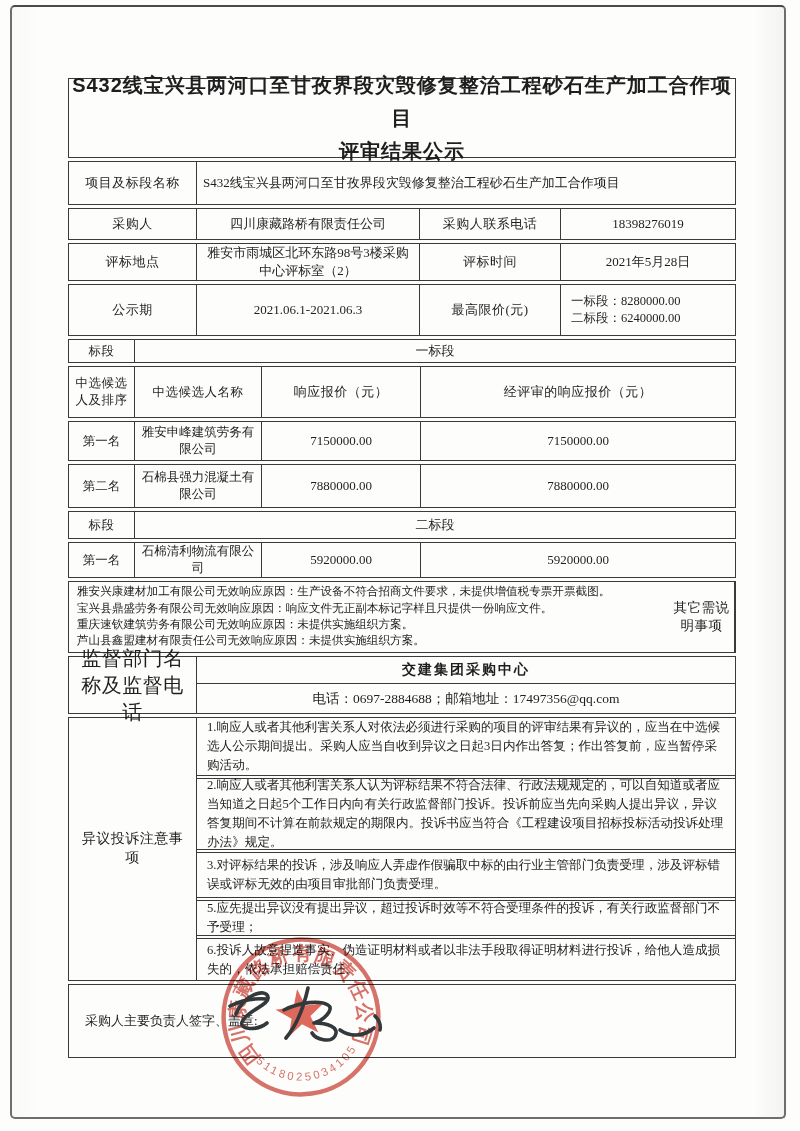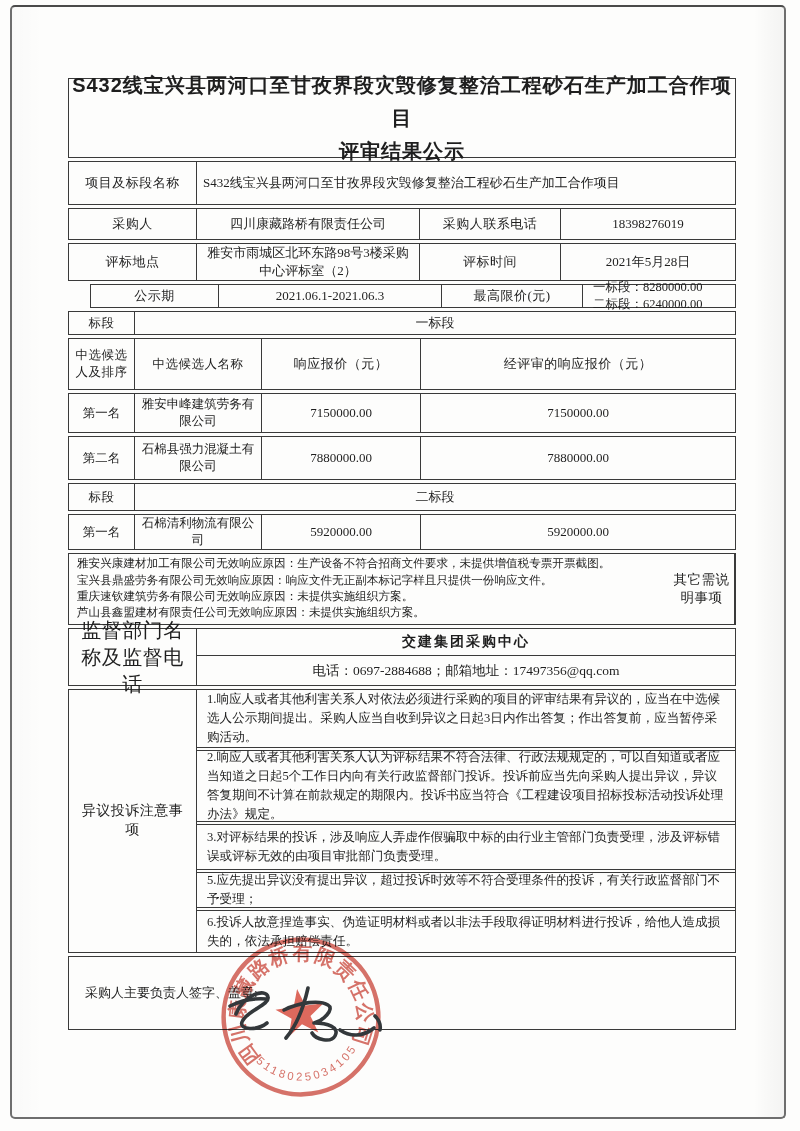--- a/index.html
+++ b/index.html
@@ -31,21 +31,21 @@
   .w-l2{width:141px;}
   .c-rank{width:66px;padding:2px 2px;font-size:12.5px;}
   .c-name{width:127px;font-size:12.5px;}
   .c-price{width:159px;}
   .title-band{height:80px;flex-direction:column;justify-content:center;align-items:center;
     font-family:"Liberation Sans","DejaVu Sans",sans-serif;font-weight:700;font-size:20px;
     letter-spacing:1px;line-height:1.65;text-align:center;}
   .h-project{height:44px;}
   .h-purchaser{height:32px;}
   .h-venue{height:38px;}
-  .h-publicity{height:24px;margin-left:22px;}
+  .h-publicity{height:52px;}
   .h-sec1{height:24px;}
   .h-header{height:52px;}
   .h-cand1{height:40px;}
   .h-cand2{height:44px;}
   .h-sec2{height:28px;}
   .h-cand3{height:36px;}
   .h-notes{height:72px;}
   .h-sign{height:74px;}
   .maxprice{flex-direction:column;align-items:flex-start;justify-content:center;
     font-size:12.5px;line-height:1.35;padding-left:10px;}

